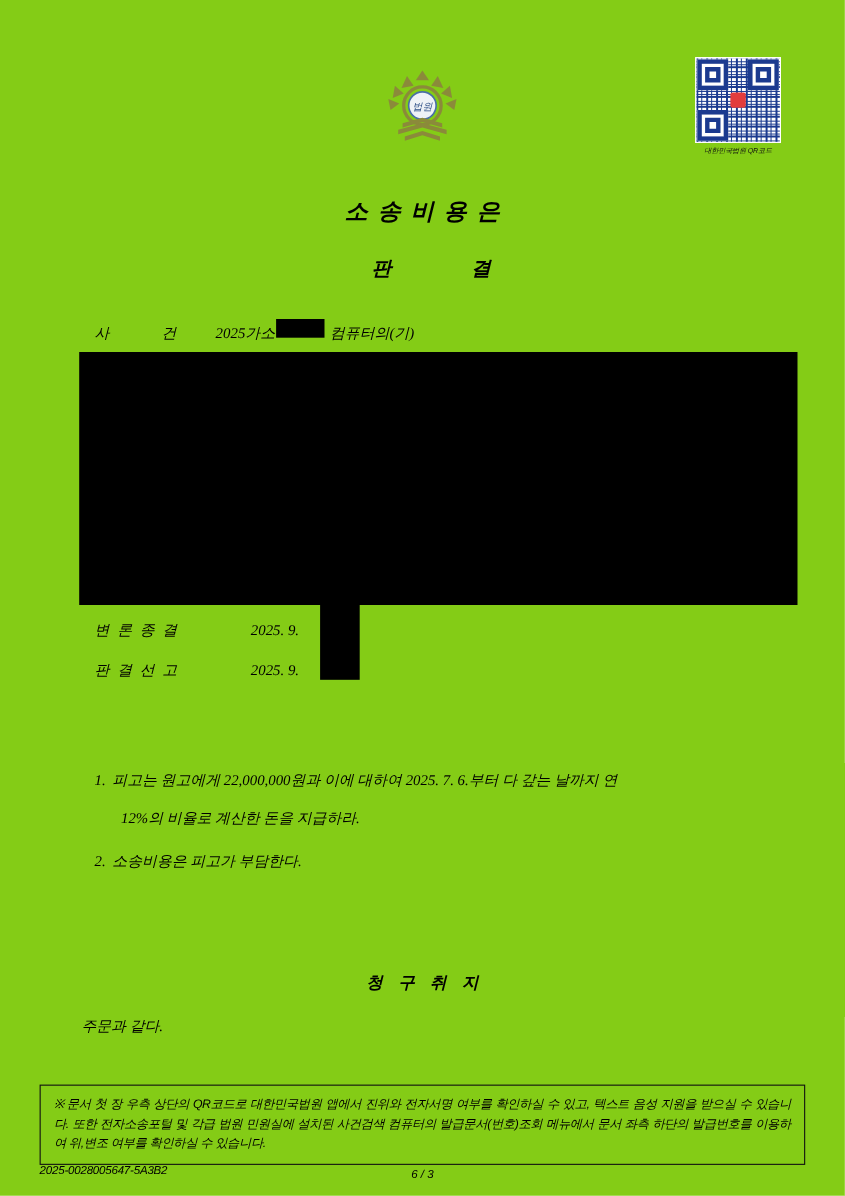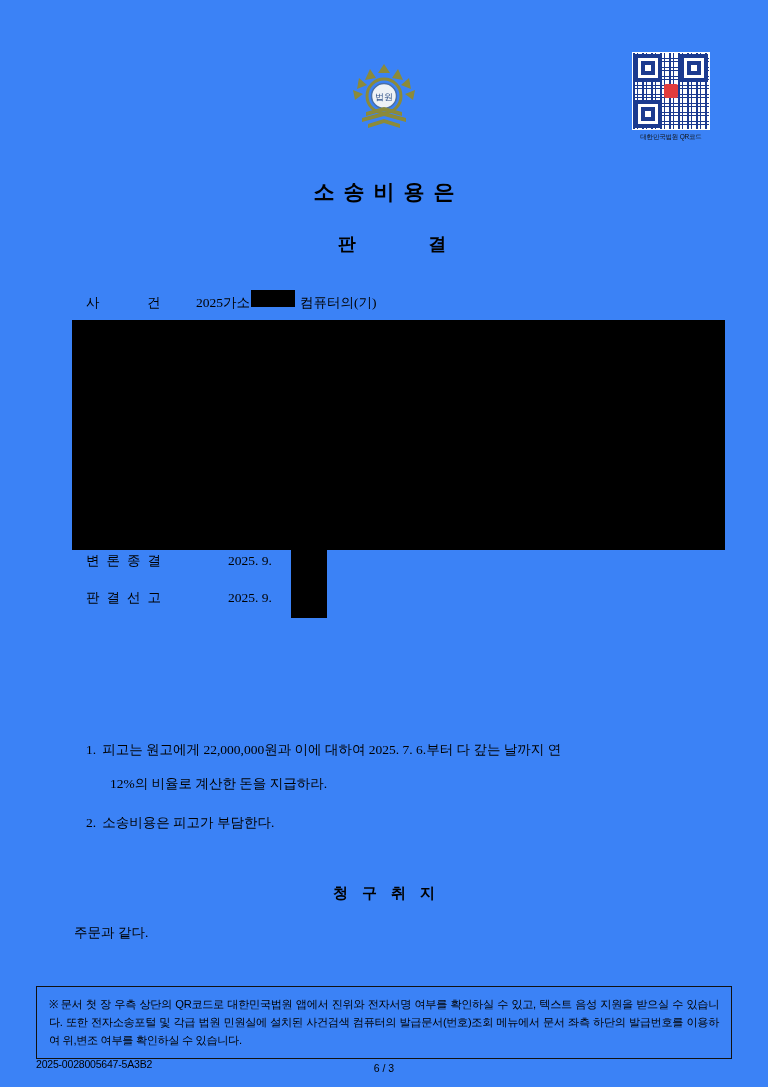--- a/index.html
+++ b/index.html
@@ -11,21 +11,22 @@
     width: 768px;
     height: 1087px;
     position: relative;
     font-family: "Liberation Serif", serif;
     color: #000;
     overflow: hidden;
   }
   .page {
     position: absolute;
     inset: 0;
-    background: #3b82f6;
+    background: #84cc16;
+    font-style: italic;
   }
 
   
   .emblem {
     position: absolute;
     left: 344px;
     top: 60px;
     width: 80px;
     height: 72px;
   }
@@ -163,20 +164,21 @@
     left: 86px;
     font-size: 13.5px;
     display: flex;
     align-items: baseline;
   }
   .date-row.r1 { top: 552px; }
   .date-row.r2 { top: 589px; }
   .date-label {
     width: 142px;
     letter-spacing: 7px;
+    margin-top: 12px;
   }
   .date-value { white-space: pre; }
 
   
   .section-head {
     position: absolute;
     left: 0;
     right: 0;
     text-align: center;
     font-size: 15px;
@@ -188,21 +190,20 @@
   .section-head.cheonggu { top: 884px; }
 
   
   .item {
     position: absolute;
     left: 86px;
     right: 74px;
     font-size: 13.5px;
     line-height: 1.55;
     text-align: justify;
-    margin-top: 40px;
   }
   .item .num { margin-right: 6px; }
   .item.i1 { top: 700px; }
   .item.i1 .cont {
     display: block;
     margin-left: 24px;
     margin-top: 13px;
   }
   .item.i2 { top: 773px; }
   .item.i3 { top: 811px; }

